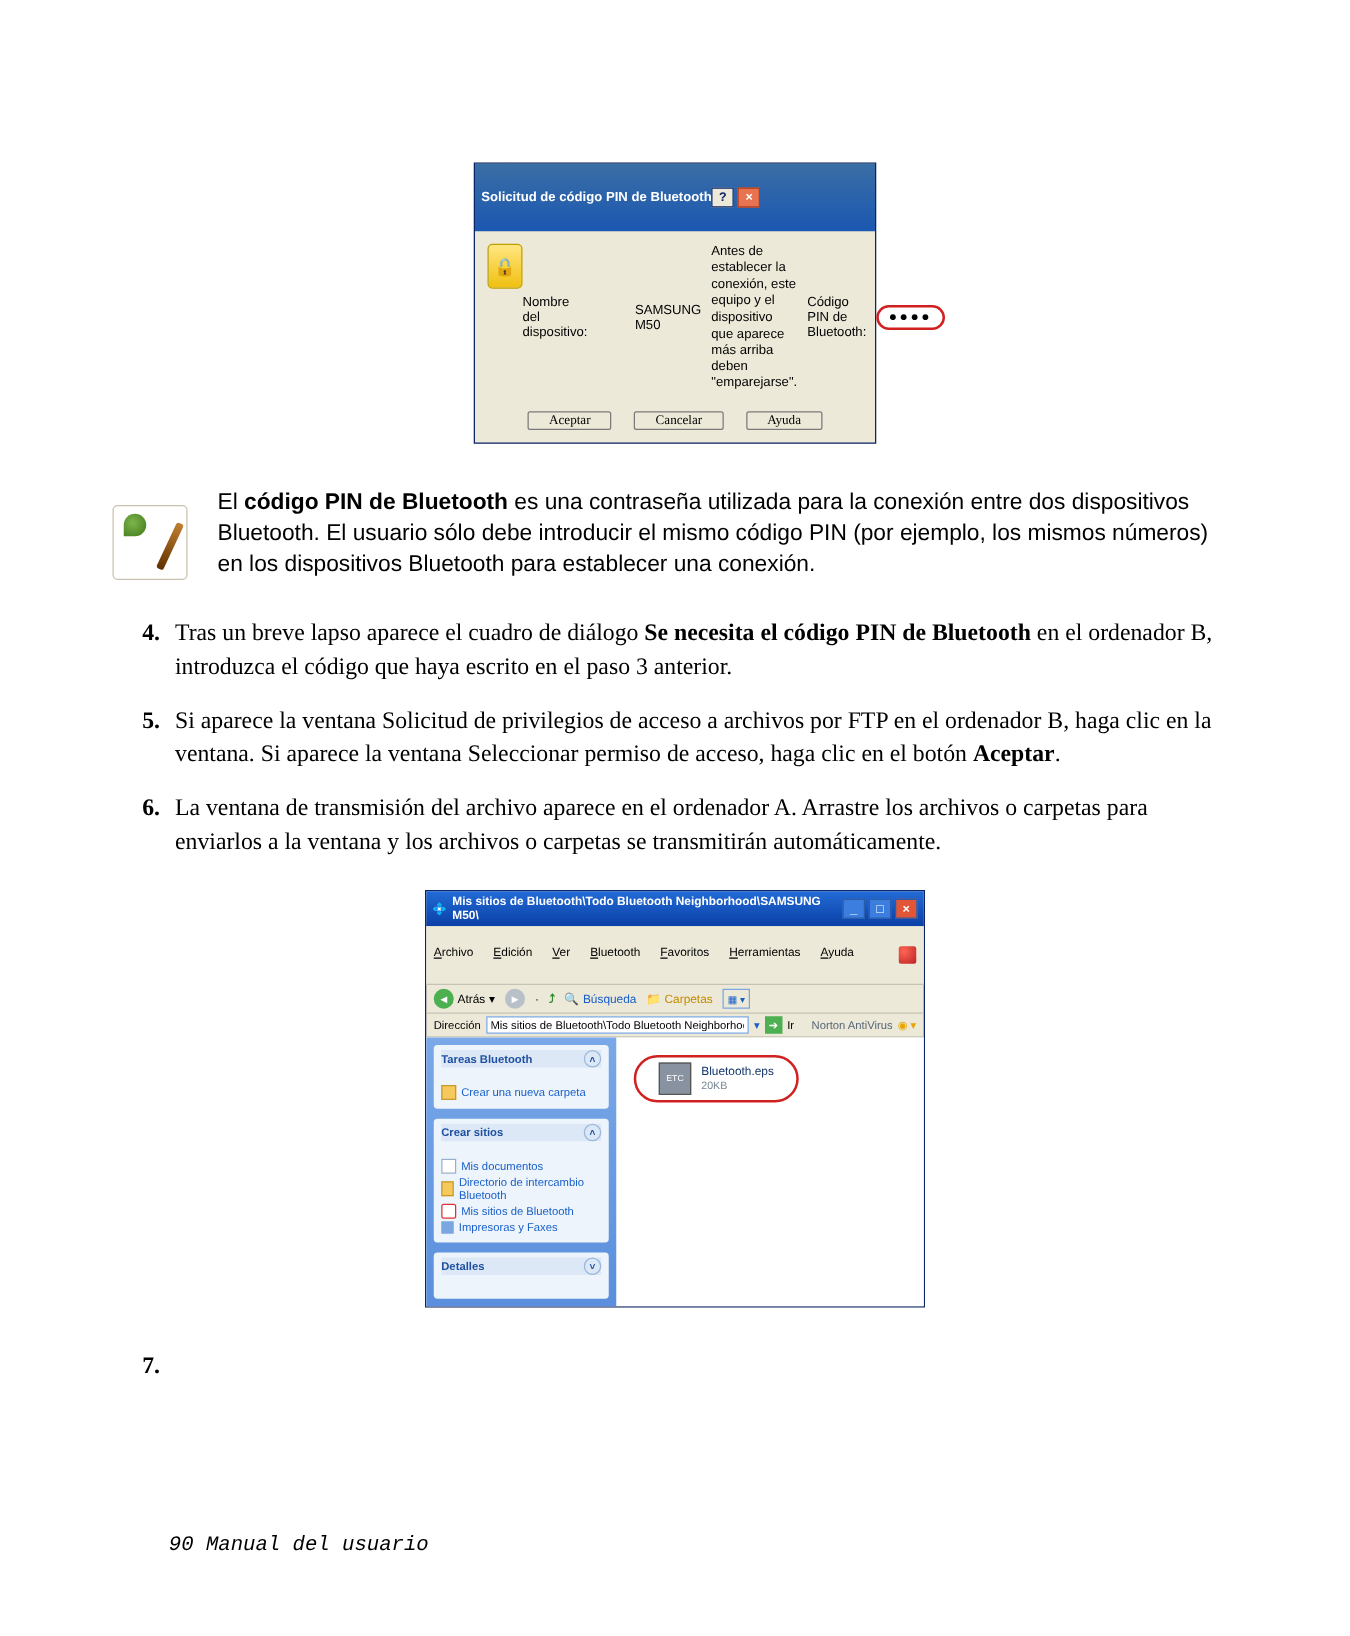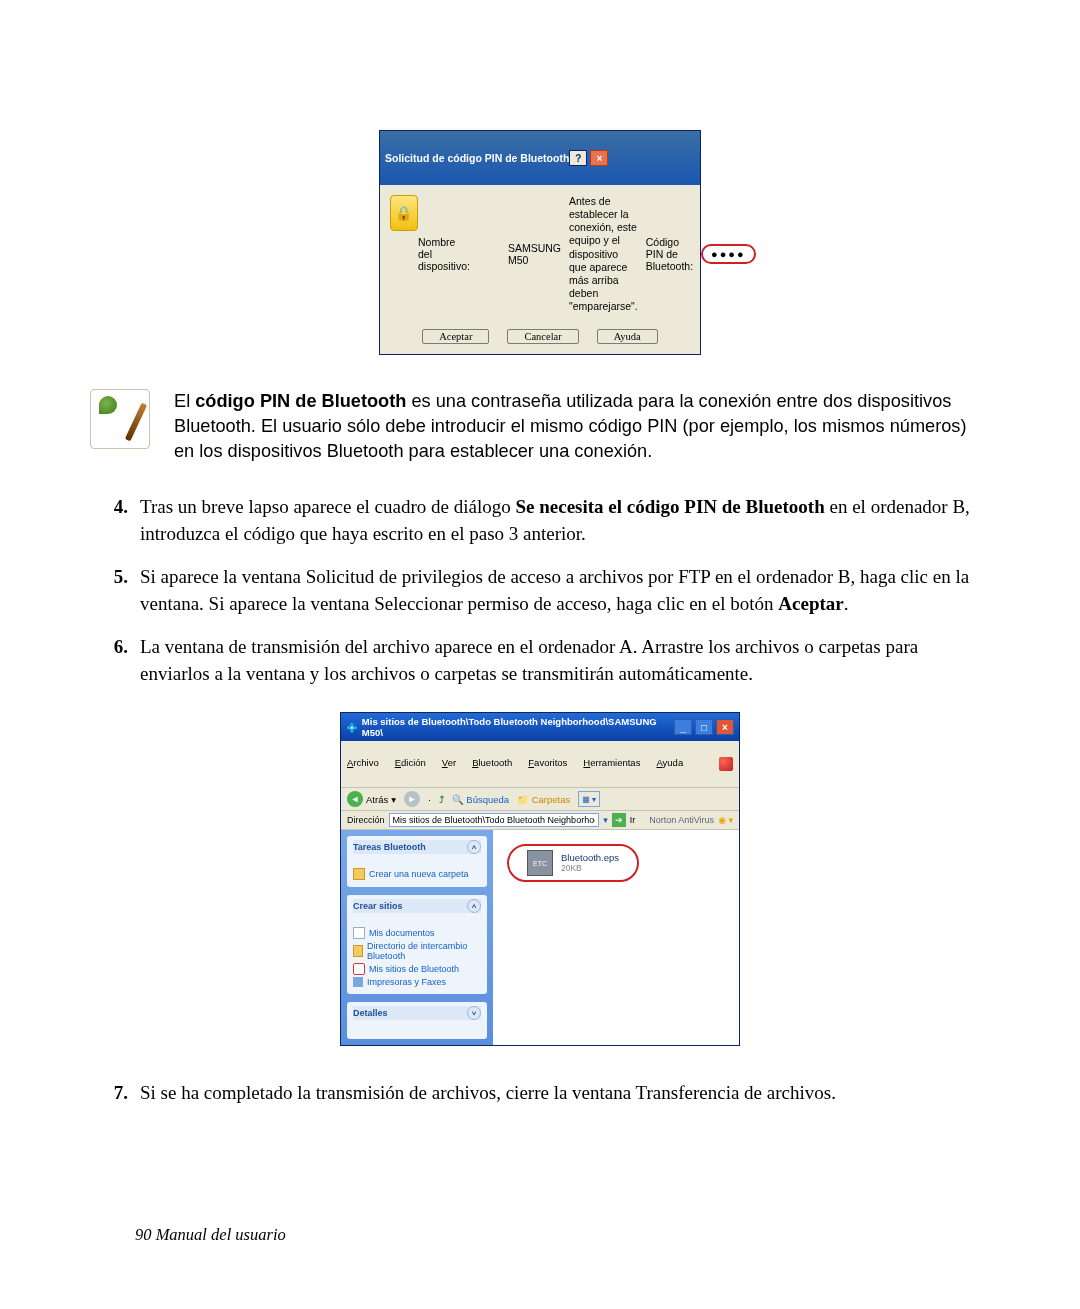--- a/index.html
+++ b/index.html
@@ -16,21 +16,21 @@
 .dialog .iconcol{width:36px;display:flex;align-items:flex-start;justify-content:center}
 .dialog .iconcol .bt{width:26px;height:34px;border:1px solid #c0a000;border-radius:4px;background:linear-gradient(#ffe680,#f0c010);display:flex;align-items:center;justify-content:center;color:#2860c0;font-size:14px}
 .dialog .formcol{flex:1;display:flex;flex-direction:row;gap:8px}
 .dialog .row{display:flex;align-items:center;gap:8px}
 .dialog .para{line-height:1.25}
 .dialog .pinfield{flex:1;border:2px solid #d02020;border-radius:14px;padding:2px 8px;background:#fff;font-family:Tahoma;font-size:11px;letter-spacing:2px}
 .dialog .buttons{display:flex;justify-content:center;gap:18px;padding:6px 0 10px}
 .dialog button{font-family:Tahoma;font-size:10.5px;padding:1px 16px;background:#ece9d8;border:1px solid #7a7a7a;border-radius:2px}
 
 
-.note{display:flex;align-items:flex-start;gap:24px;margin-bottom:30px}
+.note{display:flex;align-items:flex-end;gap:24px;margin-bottom:30px}
 .note .icon{width:58px;height:58px;border:1px solid #c9c2b0;background:#fff;border-radius:4px;position:relative;flex:0 0 58px}
 .note .icon:before{content:"";position:absolute;left:8px;top:6px;width:18px;height:18px;background:radial-gradient(circle at 40% 40%,#7db44b,#3e7a1a);border-radius:50% 50% 50% 0}
 .note .icon:after{content:"";position:absolute;right:10px;bottom:6px;width:6px;height:40px;background:linear-gradient(#c08030,#603000);transform:rotate(25deg);border-radius:2px}
 .note .text{font-family:Arial,Helvetica,sans-serif;font-size:18.2px;line-height:1.38}
 .note .text b{font-weight:bold}
 
 
 ol.steps{list-style:none;padding:0;margin:0 0 24px 0}
 ol.steps>li{display:flex;font-size:19px;line-height:1.42;margin-bottom:16px}
 ol.steps>li .num{width:38px;flex:0 0 38px;text-align:right;padding-right:12px;font-weight:bold}
@@ -73,21 +73,21 @@
 .explorer .panel a .ic.doc{background:#fff;border:1px solid #9aaecb}
 .explorer .panel a .ic.bt{background:#fff;border:1px solid #d33;border-radius:2px}
 .explorer .panel a .ic.pr{background:#7aa7e0}
 .explorer .main{flex:1;padding:14px}
 .explorer .file{display:flex;align-items:center;gap:8px;border:2px solid #d02020;border-radius:22px;padding:4px 18px;width:fit-content}
 .explorer .file .thumb{width:24px;height:24px;background:#8892a0;color:#fff;font-size:7px;display:flex;align-items:center;justify-content:center;border:1px solid #555}
 .explorer .file .meta{display:flex;flex-direction:column;line-height:1.1}
 .explorer .file .meta .name{color:#14386b}
 .explorer .file .meta .size{color:#7a8696;font-size:8.5px}
 
-.footer{position:absolute;bottom:64px;left:135px;font-style:italic;font-family:Liberation Serif, serif;font-size:16.5px}
+.footer{position:absolute;bottom:64px;left:135px;font-style:italic;font-family:Liberation Mono, monospace;font-size:16.5px}
 </style>
 </head>
 <body>
 
 <div class="page">
 
   <div class="figure">
     <div class="dialog">
       <div class="titlebar">
         <span>Solicitud de código PIN de Bluetooth</span>
@@ -240,19 +240,18 @@
           </div>
         </div>
       </div>
     </div>
   </div>
 
   <ol class="steps">
     <li>
       <span class="num">7.</span>
       <span class="body">
-        <p>Si se ha completado la transmisión de archivos, cierre la ventana Transferencia de archivos.</p>
       </span>
     </li>
   </ol>
 
   <div class="footer">90  Manual del usuario</div>
 </div>
 
 </body></html>

